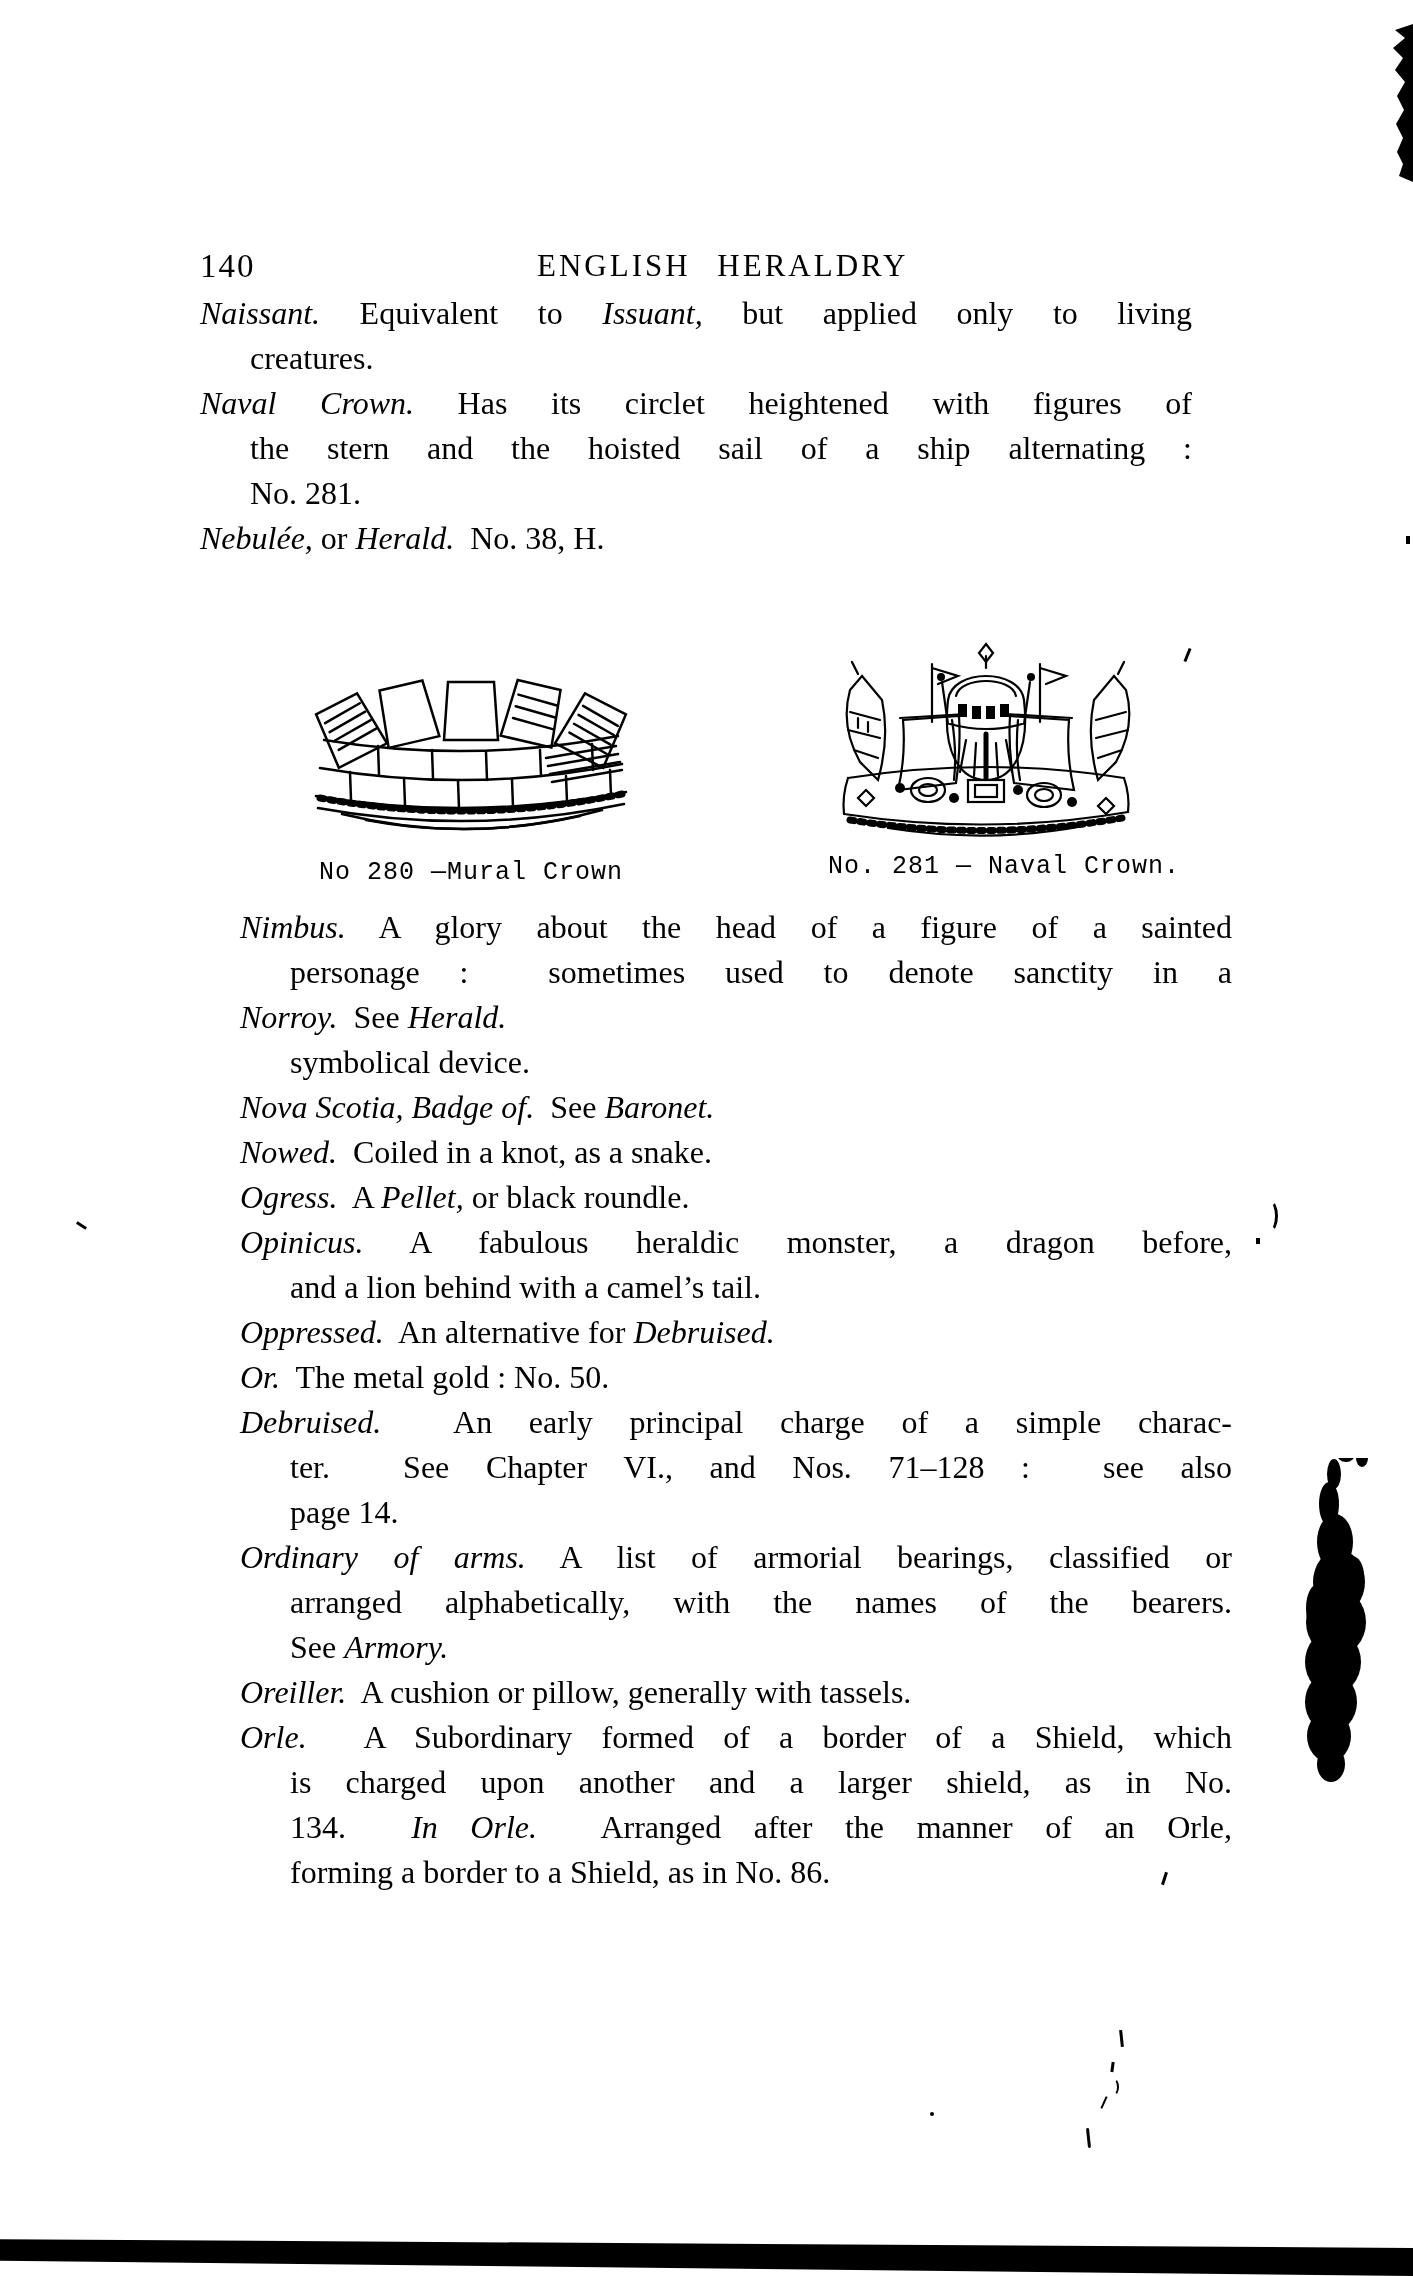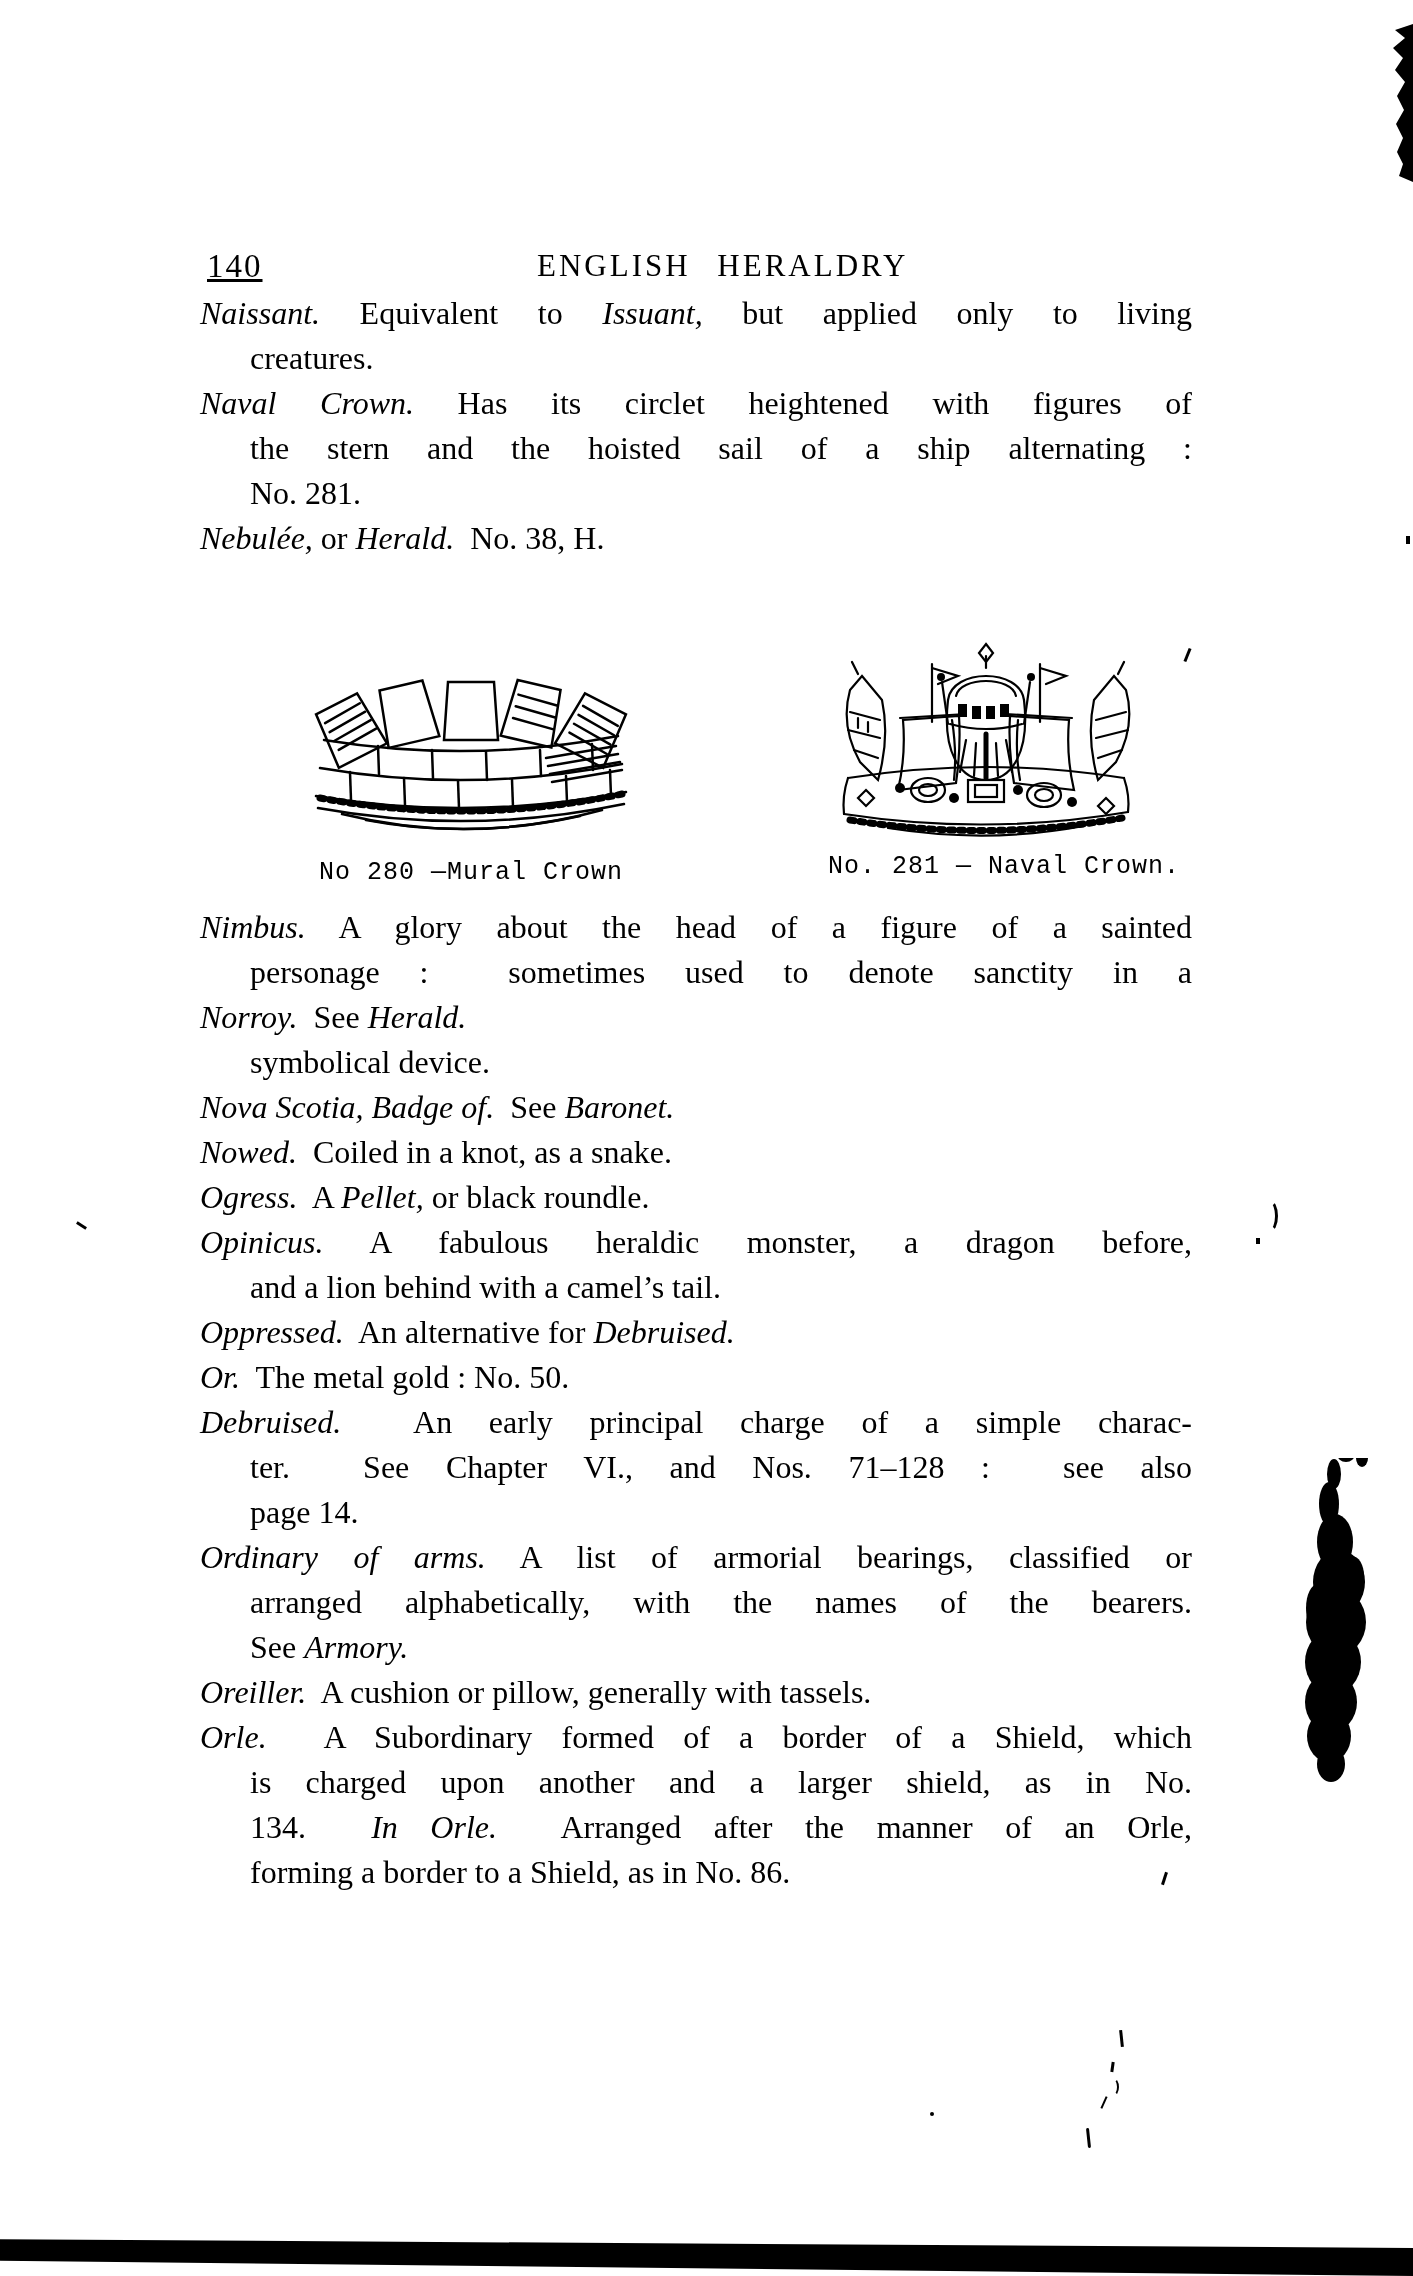--- a/index.html
+++ b/index.html
@@ -2,26 +2,26 @@
 <html><head>
 <meta charset="utf-8">
 <style>
   html,body{margin:0;padding:0;background:#e8e8e8;}
   #page{
     position:relative;width:1413px;height:2276px;background:#ffffff;overflow:hidden;
     font-family:"Liberation Serif","DejaVu Serif",serif;color:#000;
   }
   
   #header{position:absolute;left:0;top:248px;width:1413px;height:48px;}
-  #page-number{position:absolute;left:207px;top:0;font-size:33px;letter-spacing:2px;text-decoration:underline;}
+  #page-number{position:absolute;left:200px;top:0;font-size:33px;letter-spacing:2px;}
   #page-title{position:absolute;left:537px;top:0;font-size:31px;letter-spacing:3px;word-spacing:16px;}
   
   .textcol{position:absolute;left:200px;width:992px;font-size:32px;line-height:45px;}
   #text-top{top:291px;}
-  #text-bottom{top:905px;}
+  #text-bottom{top:905px;margin-left:40px;}
   .tline{min-height:45px;}
   .tline.ind{padding-left:50px;}
   .tline.just{text-align:justify;text-align-last:justify;}
   .it{font-style:italic;}
   
   .figure{position:absolute;text-align:center;}
   #figure-mural{left:296px;top:668px;width:350px;}
   #figure-naval{left:828px;top:628px;width:320px;}
   .figure svg{display:block;margin:0 auto;}
   .caption{font-size:25px;letter-spacing:1px;margin-top:12px;white-space:nowrap;font-family:Liberation Mono, monospace;}

